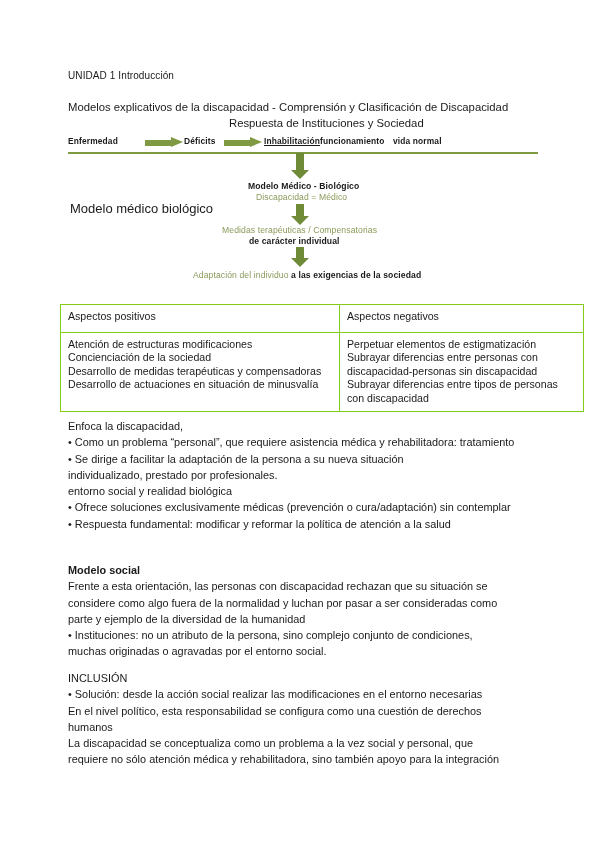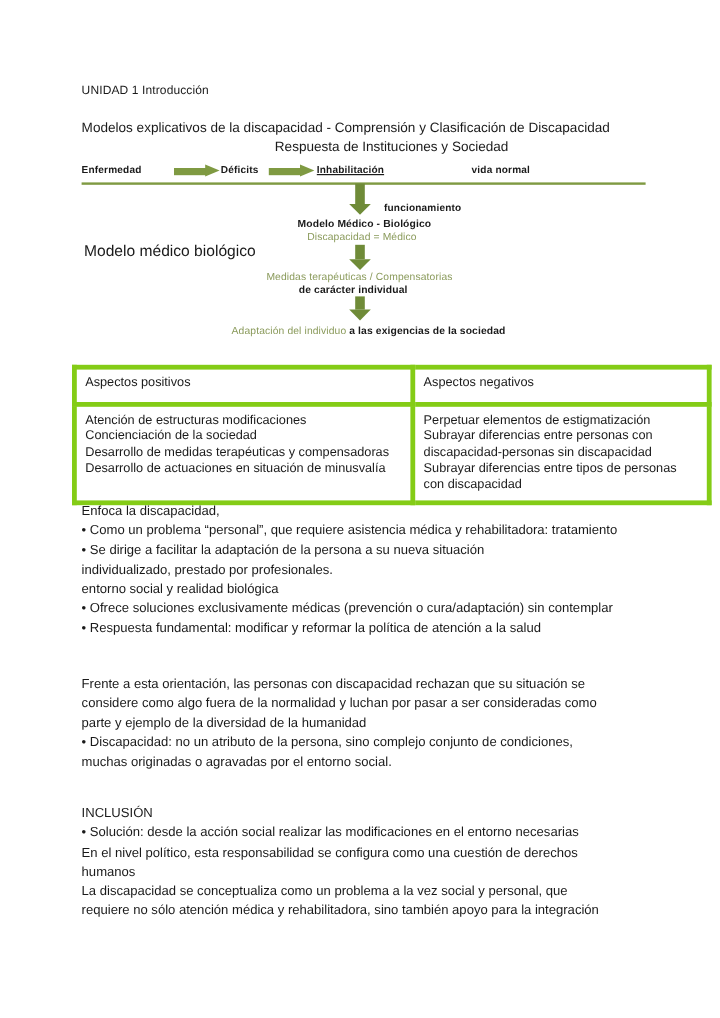--- a/index.html
+++ b/index.html
@@ -73,21 +73,21 @@
     font-size: 8.4px;
     font-weight: bold;
     letter-spacing: 0.15px;
     white-space: nowrap;
     color: #1a1a1a;
     top: 1px;
   }
   .flow-label.l1 { left: 0px; }
   .flow-label.l2 { left: 116px; }
   .flow-label.l3 { left: 196px; text-decoration: underline; }
-  .flow-label.l4 { left: 252px; margin-top: 32px; }
+  .flow-label.l4 { left: 252px; }
   .flow-label.l5 { left: 325px; }
 
   
   .arrow-right {
     position: absolute;
     top: 2px;
     width: 40px;
     height: 11px;
   }
   .arrow-right .shaft {
@@ -177,21 +177,21 @@
   
   .tbl {
     position: absolute;
     left: 60px;
     top: 304px;
     width: 495px;
     border-collapse: collapse;
     table-layout: fixed;
   }
   .tbl td {
-    border: 4px solid #84cc16;
+    border: 1px solid #84cc16;
     vertical-align: top;
     padding: 5px 6px 6px 7px;
     font-size: 10.6px;
     line-height: 13.4px;
     color: #1a1a1a;
   }
   .tbl td.col-left  { width: 265px; }
   .tbl td.col-right { width: 230px; }
   .tbl .hdr-row td { height: 16px; }
   .cell-line { display: block; white-space: nowrap; }
@@ -302,24 +302,25 @@
     <p class="nowrap">Enfoca la discapacidad,</p>
     <p class="nowrap">• Como un problema “personal”, que requiere asistencia médica y rehabilitadora: tratamiento</p>
     <p class="nowrap">• Se dirige a facilitar la adaptación de la persona a su nueva situación</p>
     <p class="nowrap">individualizado, prestado por profesionales.</p>
     <p class="nowrap">entorno social y realidad biológica</p>
     <p class="nowrap">• Ofrece soluciones exclusivamente médicas (prevención o cura/adaptación) sin contemplar</p>
     <p class="nowrap">• Respuesta fundamental: modificar y reformar la política de atención a la salud</p>
   </div>
 
   <div class="body-text bt-2">
+    <p class="bold nowrap">Modelo social</p>
     <p class="nowrap">Frente a esta orientación, las personas con discapacidad rechazan que su situación se</p>
     <p class="nowrap">considere como algo fuera de la normalidad y luchan por pasar a ser consideradas como</p>
     <p class="nowrap">parte y ejemplo de la diversidad de la humanidad</p>
-    <p class="nowrap">• Discapacidad: no un atributo de la persona, sino complejo conjunto de condiciones,</p>
+    <p class="nowrap">• Instituciones: no un atributo de la persona, sino complejo conjunto de condiciones,</p>
     <p class="nowrap">muchas originadas o agravadas por el entorno social.</p>
   </div>
 
   <div class="body-text bt-3">
     <p class="nowrap">INCLUSIÓN</p>
     <p class="nowrap">• Solución: desde la acción social realizar las modificaciones en el entorno necesarias</p>
     <p class="nowrap">En el nivel político, esta responsabilidad se configura como una cuestión de derechos</p>
     <p class="nowrap">humanos</p>
     <p class="nowrap">La discapacidad se conceptualiza como un problema a la vez social y personal, que</p>
     <p class="nowrap">requiere no sólo atención médica y rehabilitadora, sino también apoyo para la integración</p>

